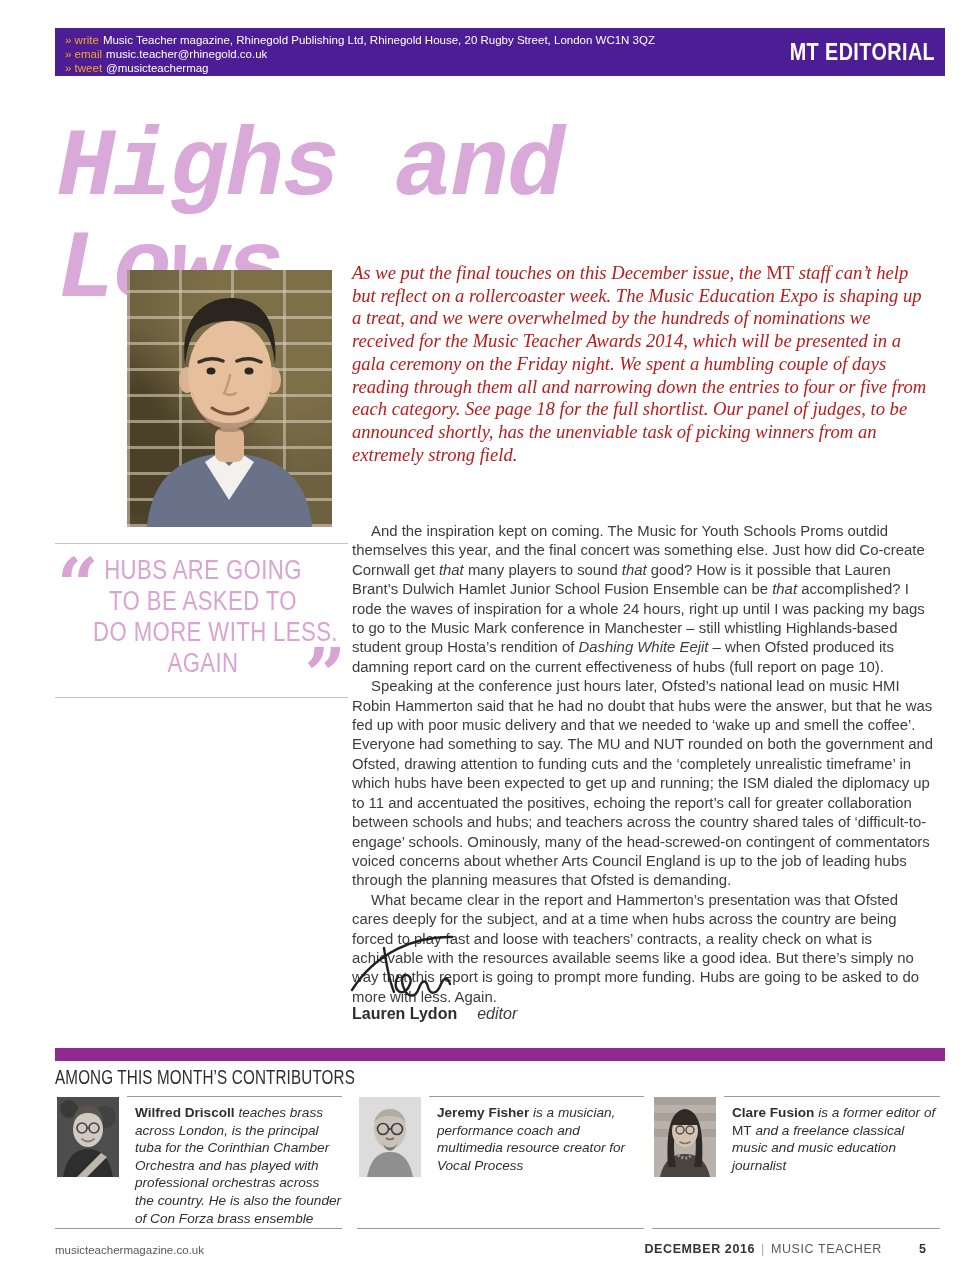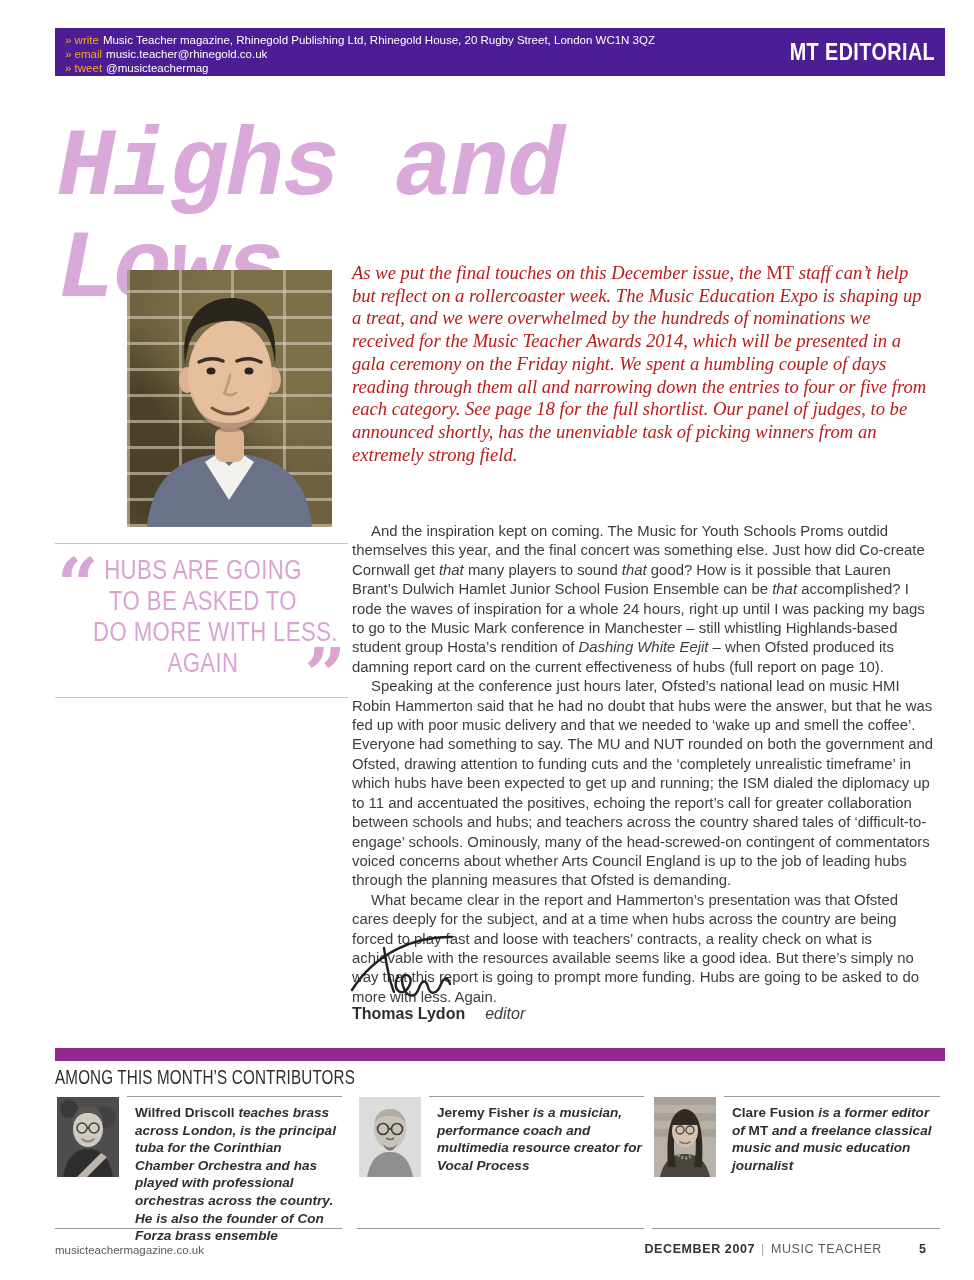--- a/index.html
+++ b/index.html
@@ -96,21 +96,21 @@
   .col-3 { left:652px; width:288px; }
   .contrib-toprule { position:absolute; left:72px; right:0; top:2px; height:1px; background:#9a9a9a; }
   .contrib-photo {
     position:absolute; left:2px; top:3px; width:62px; height:80px; overflow:hidden;
   }
   .contrib-text {
     position:absolute; left:80px; top:10px; right:0;
     font-size:13.6px; line-height:17.6px; color:#2f2f2f;
   }
   .contrib-name { font-weight:bold; }
-  .contrib-bio { font-style:italic;font-weight:bold; }
+  .contrib-bio { font-style:italic; }
   .contrib-bottomrule { position:absolute; left:0; right:0; top:134px; height:1px; background:#9a9a9a; }
 
   
   .footer-site {
     position:absolute; left:55px; top:1244px; font-size:11.5px; color:#5a5a5a;
   }
   .footer-meta {
     position:absolute; right:92px; top:1242px; font-size:12.5px; color:#5a5a5a;
     letter-spacing:.6px; white-space:nowrap;
   }
@@ -192,21 +192,21 @@
   </div>
 
   <div class="signature">
     <svg width="135" height="72" viewBox="0 0 135 72">
       <path d="M4 62 C 28 24, 68 8, 104 9" stroke="#222" stroke-width="2.4" fill="none" stroke-linecap="round"></path>
       <path d="M36 20 C 38 34, 42 54, 46 64" stroke="#222" stroke-width="2.4" fill="none" stroke-linecap="round"></path>
       <path d="M50 48 c -8 14, 6 24, 12 8 c 4 -11, -12 -14, -7 2 c 4 12, 12 13, 16 2 c 3 -8, 7 -9, 9 -1 c 2 8, 9 8, 13 -3 c 3 -7, 7 -7, 9 0" stroke="#222" stroke-width="2.4" fill="none" stroke-linecap="round"></path>
     </svg>
   </div>
   <div class="author-line">
-    <span class="author-name">Thomas Lydon</span><span class="author-role">editor</span>
+    <span class="author-name">Lauren Lydon</span><span class="author-role">editor</span>
   </div>
 
   <div class="contrib-divider"></div>
   <div class="contrib-heading">AMONG THIS MONTH’S CONTRIBUTORS</div>
 
   <div class="contrib-col col-1">
     <div class="contrib-toprule"></div>
     <div class="contrib-photo">
       <svg width="62" height="80" viewBox="0 0 62 80">
         <rect width="62" height="80" fill="#4d4d4d"></rect>
@@ -270,17 +270,17 @@
     </div>
     <div class="contrib-text">
       <span class="contrib-name">Clare Fusion</span>
       <span class="contrib-bio"><span style="font-style: italic;">is a former editor of </span><span style="font-style: normal;">MT</span><span style="font-style: italic;"> and a freelance classical music and music education journalist</span></span>
     </div>
     <div class="contrib-bottomrule"></div>
   </div>
 
   <div class="footer-site">musicteachermagazine.co.uk</div>
   <div class="footer-meta">
-    <span class="footer-issue">DECEMBER 2007</span><span class="footer-sep">|</span><span>MUSIC TEACHER</span>
+    <span class="footer-issue">DECEMBER 2016</span><span class="footer-sep">|</span><span>MUSIC TEACHER</span>
   </div>
   <div class="footer-page">5</div>
 
 </div>
 
 </body></html>

